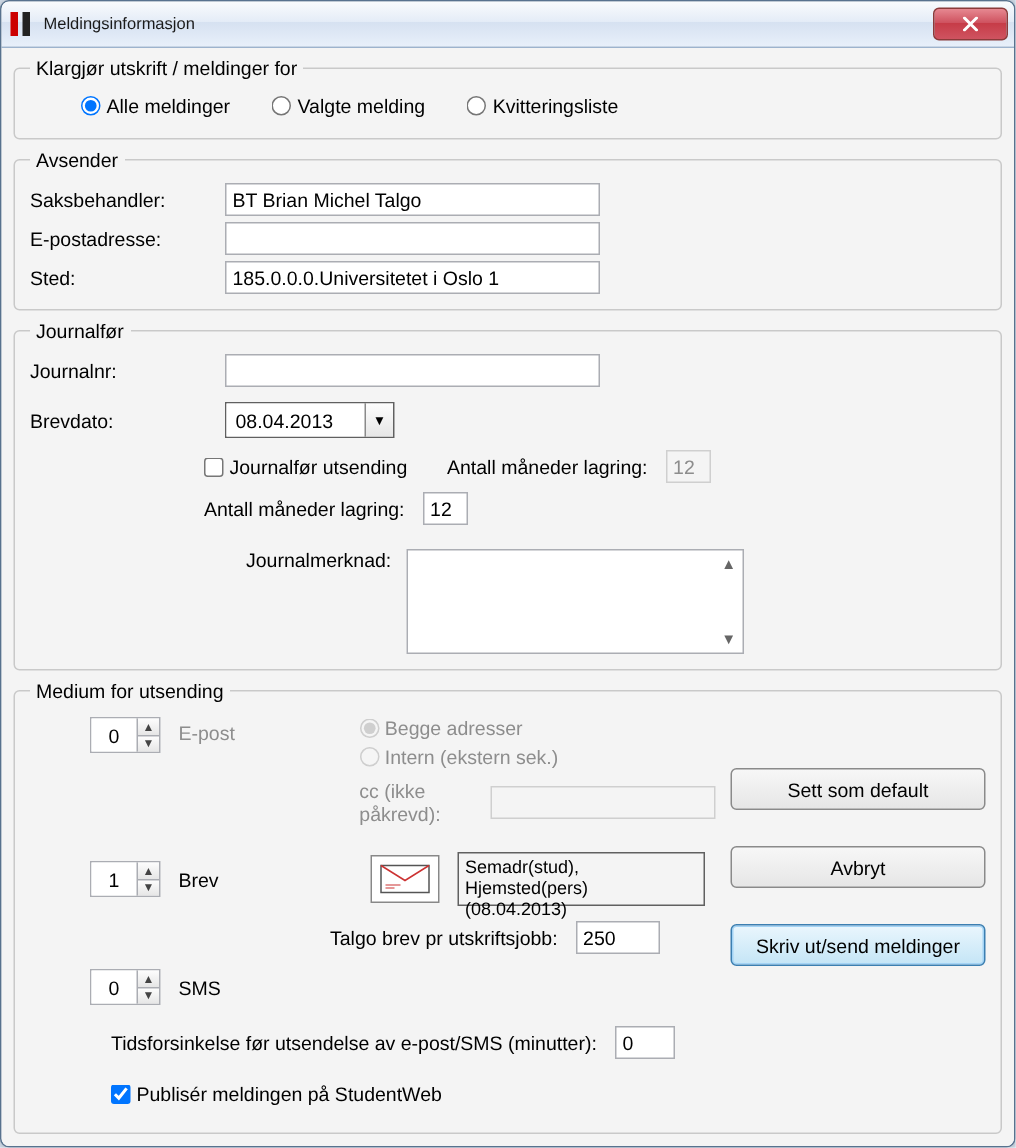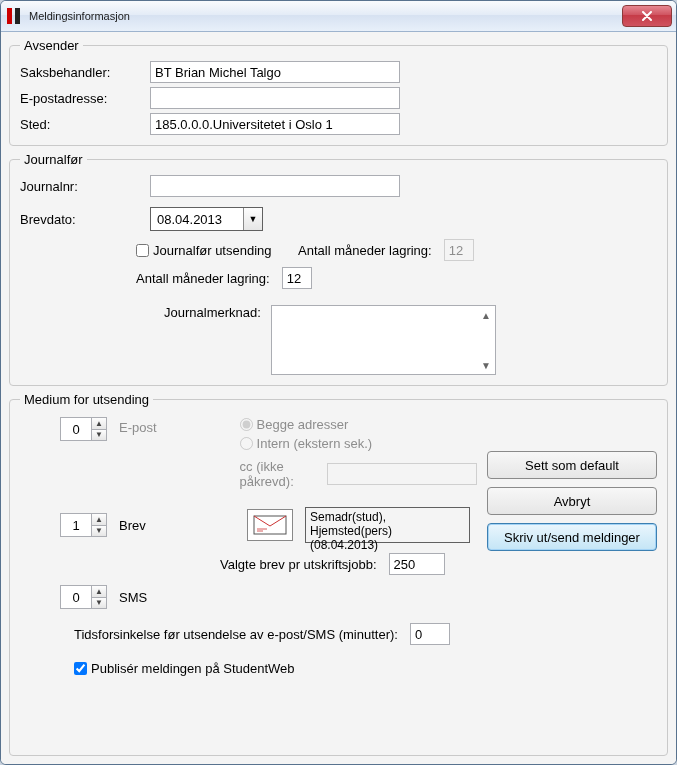--- a/index.html
+++ b/index.html
@@ -157,21 +157,21 @@
     gap: 10px;
   }
   .medium-left {
     flex: 1;
   }
   .medium-right {
     width: 170px;
     padding-top: 40px;
     display: flex;
     flex-direction: column;
-    gap: 8px;
+    gap: 24px;
   }
   .spinner {
     display: inline-flex;
     align-items: stretch;
     border: 1px solid #abadb3;
     height: 22px;
     background: #fff;
   }
   .spinner input {
     width: 26px;
@@ -303,20 +303,37 @@
       <div class="win-btn-close">
         <svg width="10" height="10" viewBox="0 0 10 10">
             <path d="M1 1 L9 9 M9 1 L1 9" stroke="#fff" stroke-width="2" stroke-linecap="round"></path>
           </svg>
       </div>
     </div>
   </div>
 
   <div class="client">
 
+    <fieldset class="group">
+      <legend>Klargjør utskrift / meldinger for</legend>
+      <div class="radio-row">
+        <label class="radio-item">
+          <input type="radio" name="prep" checked="" style="">
+          <span>Alle meldinger</span>
+        </label>
+        <label class="radio-item">
+          <input type="radio" name="prep" style="">
+          <span>Valgte melding</span>
+        </label>
+        <label class="radio-item">
+          <input type="radio" name="prep" style="">
+          <span>Kvitteringsliste</span>
+        </label>
+      </div>
+    </fieldset>
 
     <fieldset class="group">
       <legend>Avsender</legend>
       <div class="row">
         <span class="label-col">Saksbehandler:</span>
         <input type="text" style="width: 250px;" value="BT Brian Michel Talgo">
       </div>
       <div class="row">
         <span class="label-col">E-postadresse:</span>
         <input type="text" style="width: 250px;" value="">
@@ -409,21 +426,21 @@
                   <path d="M4 14 L14 14 M4 16 L10 16" stroke="#c33" stroke-width="0.8"></path>
                 </svg>
             </span>
             <div class="sem-box">
               <div>Semadr(stud), Hjemsted(pers)</div>
               <div>(08.04.2013)</div>
             </div>
           </div>
 
           <div class="medium-row" style="margin-left:200px;margin-top:10px">
-            <span>Valgte brev pr utskriftsjobb:</span>
+            <span>Talgo brev pr utskriftsjobb:</span>
             <input type="text" style="width: 56px;" value="250">
           </div>
 
           <div class="medium-row indent-1" style="margin-top:10px">
             <span class="spinner">
               <input value="0" style="">
               <span class="spin-btns">
                   <div>▲</div>
                   <div>▼</div>
                 </span>

